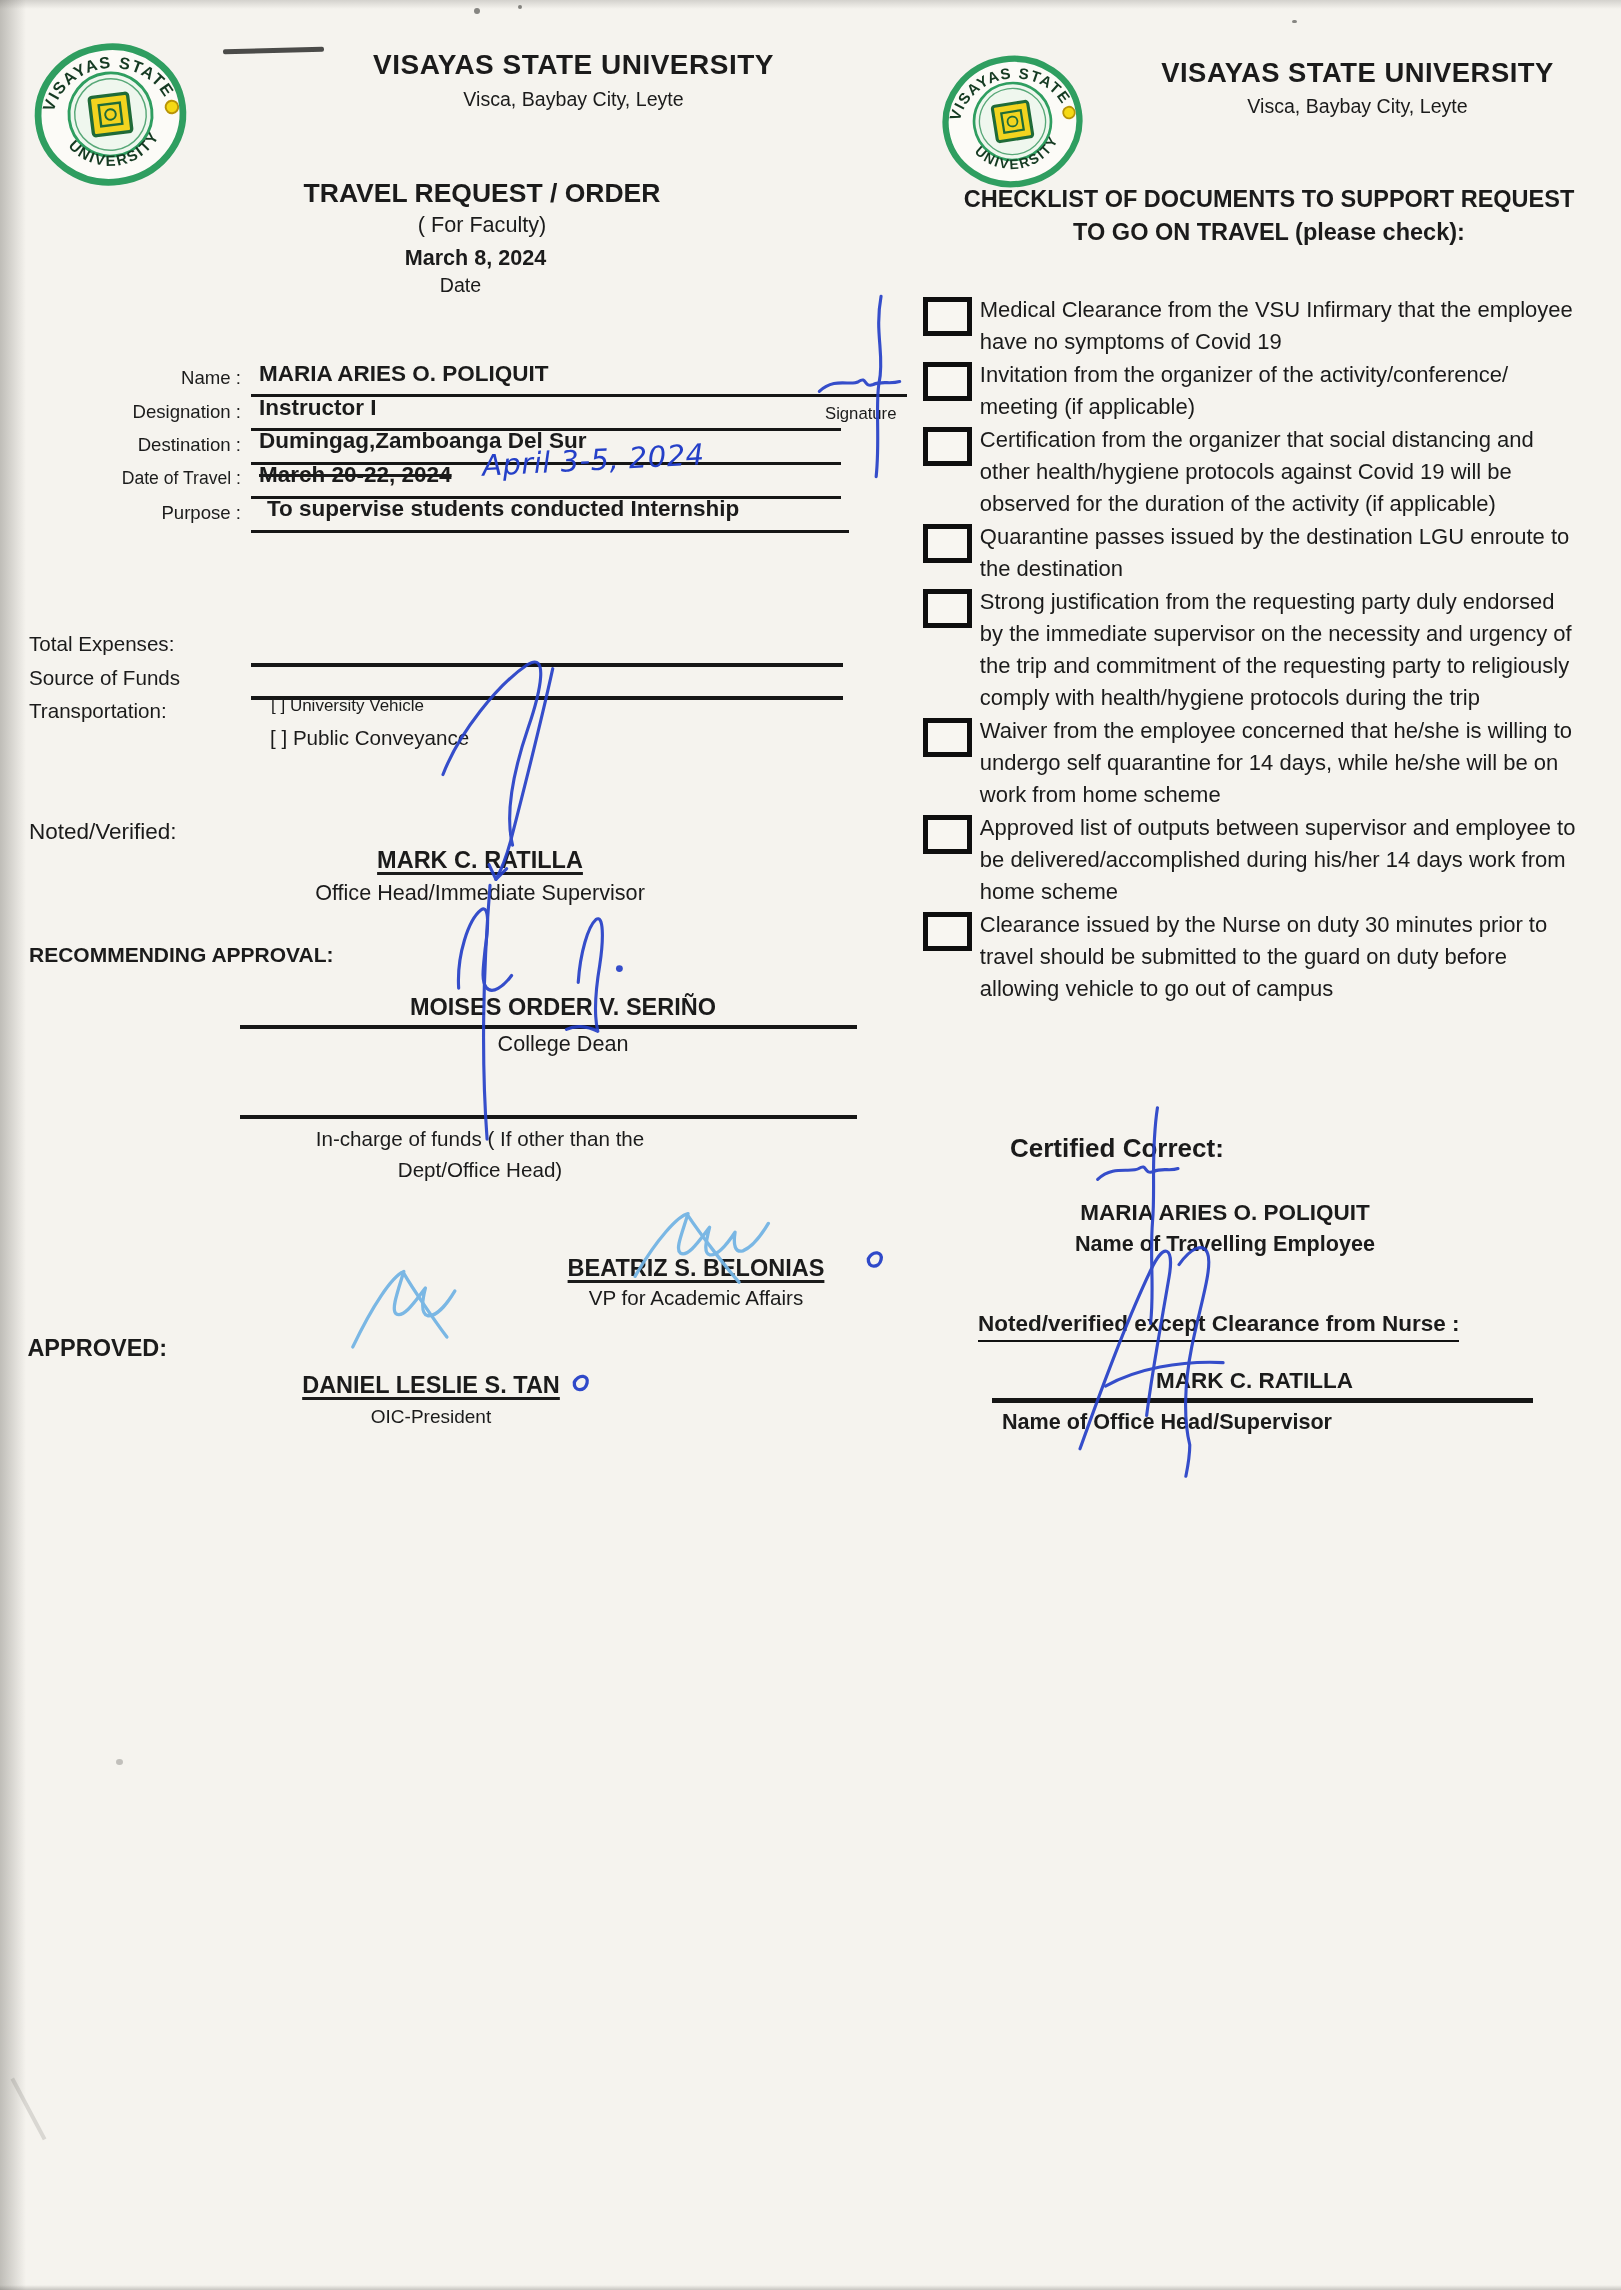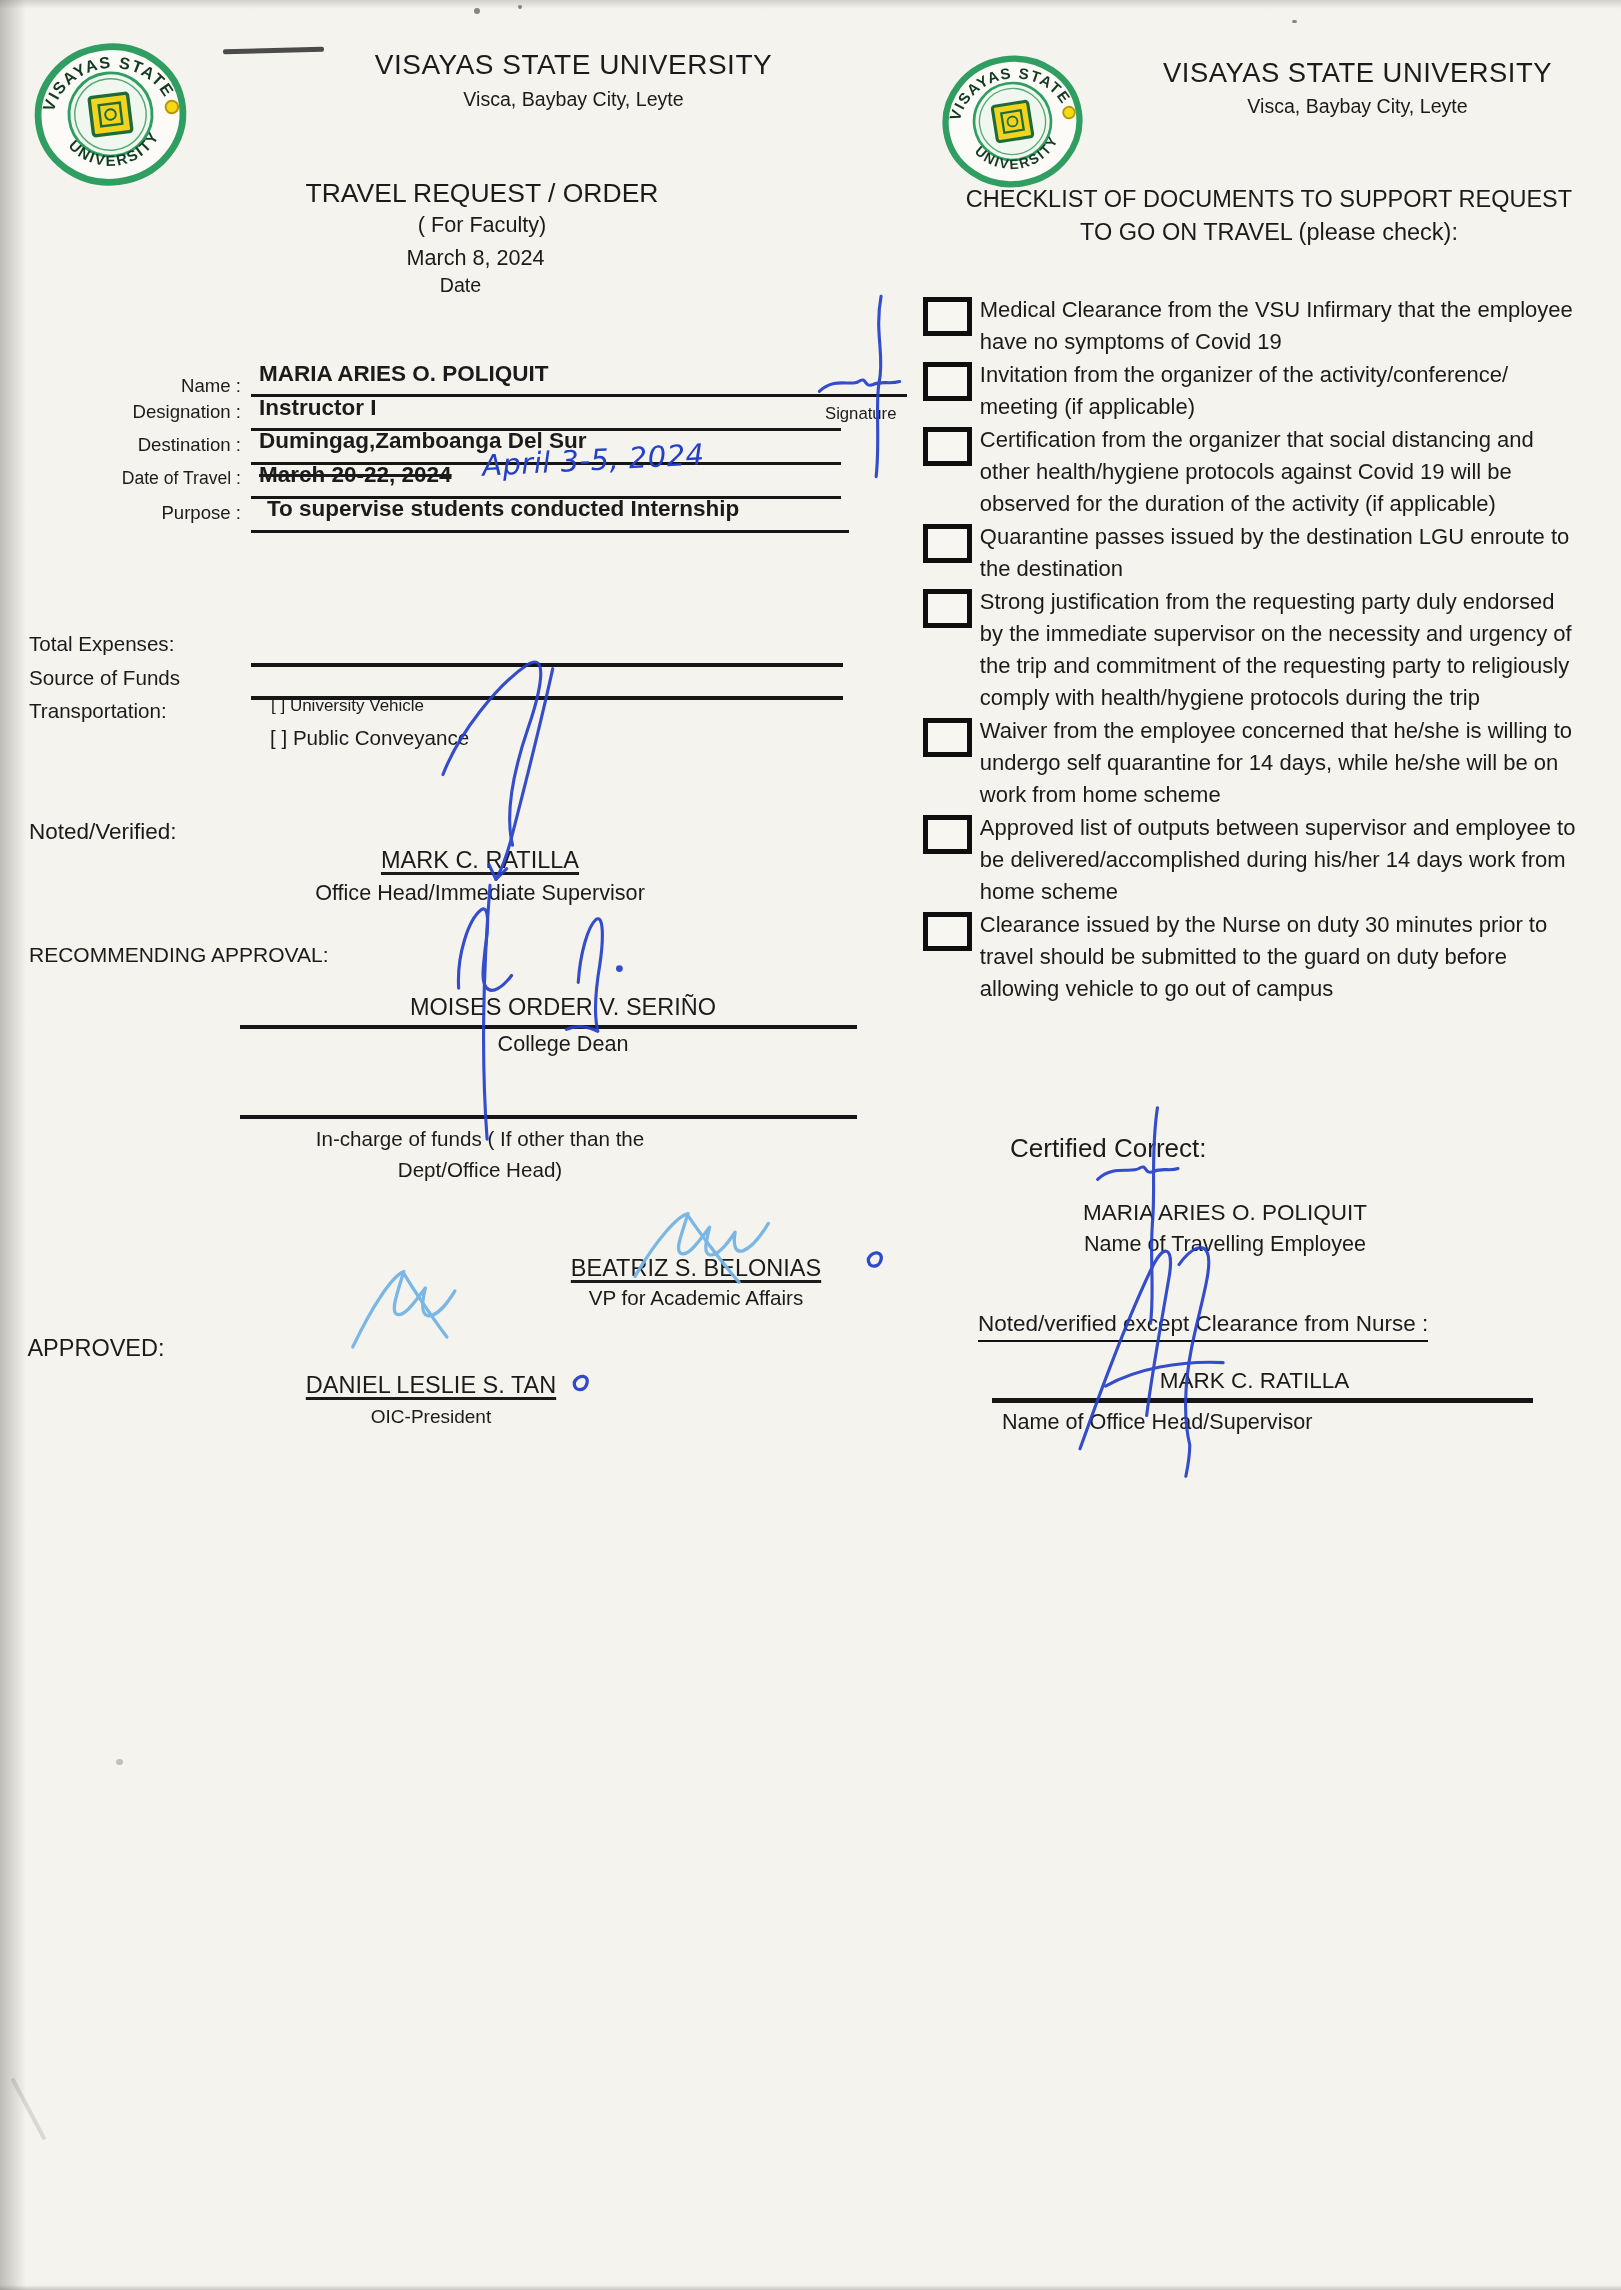--- a/index.html
+++ b/index.html
@@ -1,19 +1,19 @@
 <!DOCTYPE html>
 <html><head>
 <meta charset="utf-8">
 <style>
   html,body{margin:0;padding:0;background:#888;}
   .page{position:relative;width:1621px;height:2291px;background:#f5f3ee;overflow:hidden;
         font-family:"Liberation Sans", sans-serif;color:#1b1b1b;}
   .abs{position:absolute;}
-  .b{font-weight:normal;}
+  .b{font-weight:bold;}
   .ctr{text-align:center;}
   .rt{text-align:right;}
   .line{position:absolute;background:#161616;height:2.9px;}
   .u{text-decoration:underline;text-decoration-thickness:2.9px;text-underline-offset:3.9px;}
   .strike{text-decoration:line-through;text-decoration-thickness:2.9px;}
   .ink-note{color:#2540c8;font-style:italic;font-family:"DejaVu Sans",sans-serif;}
   .lbl{font-size:18.6px;}
   .val{font-size:22.5px;font-weight:bold;}
   .cap{font-size:21.6px;}
   
@@ -60,21 +60,21 @@
 
   <div class="abs ctr b" style="left:260px;top:49px;width:627px;font-size:28px;letter-spacing:0.5px;">VISAYAS STATE UNIVERSITY</div>
   <div class="abs ctr" style="left:260px;top:88px;width:627px;font-size:19.6px;">Visca, Baybay City, Leyte</div>
 
   <div class="abs ctr b" style="left:188px;top:178px;width:588px;font-size:26.5px;">TRAVEL REQUEST / ORDER</div>
   <div class="abs ctr" style="left:188px;top:212px;width:588px;font-size:21.6px;">( For Faculty)</div>
 
   <div class="abs ctr b" style="left:348px;top:245px;width:255px;font-size:21.6px;">March 8, 2024</div>
   <div class="abs ctr" style="left:348px;top:274px;width:225px;font-size:19.6px;">Date</div>
 
-  <div class="abs rt lbl" style="left:29px;top:367px;width:212px;margin-top:8px;">Name :</div>
+  <div class="abs rt lbl" style="left:29px;top:367px;width:212px;">Name :</div>
   <div class="abs val" style="left:259px;top:361px;">MARIA ARIES O. POLIQUIT</div>
   <div class="line" style="left:251px;top:394px;width:656px;"></div>
 
   <div class="abs rt lbl" style="left:29px;top:401px;width:212px;">Designation :</div>
   <div class="abs val" style="left:259px;top:395px;">Instructor I</div>
   <div class="line" style="left:251px;top:428px;width:590px;"></div>
 
   <div class="abs rt lbl" style="left:29px;top:434px;width:212px;">Destination :</div>
   <div class="abs val" style="left:259px;top:428px;">Dumingag,Zamboanga Del Sur</div>
   <div class="line" style="left:251px;top:462px;width:590px;"></div>

